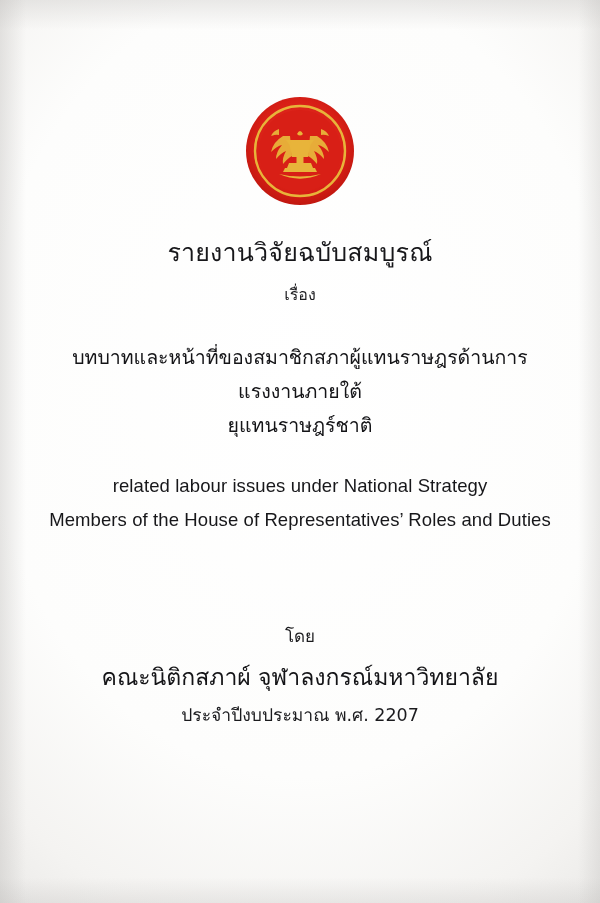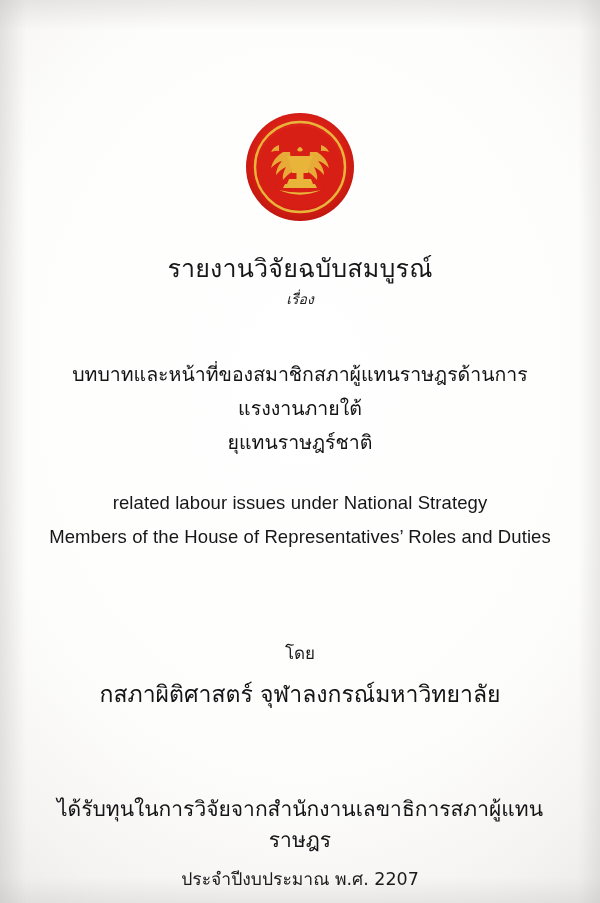--- a/index.html
+++ b/index.html
@@ -34,21 +34,21 @@
       linear-gradient(180deg, rgba(196,194,192,0.35) 0px, rgba(255,255,255,0) 30px),
       linear-gradient(0deg, rgba(196,194,192,0.30) 0px, rgba(255,255,255,0) 26px);
   }
 
   .content {
     position: relative;
     z-index: 2;
     width: 100%;
     height: 100%;
     box-sizing: border-box;
-    padding: 16px 40px;
+    padding: 0 40px;
     text-align: center;
   }
 
   
   .emblem-wrap {
     padding-top: 96px;
     display: flex;
     justify-content: center;
   }
   .emblem {
@@ -62,27 +62,26 @@
     font-family: "DejaVu Sans", sans-serif;
   }
   .title-main {
     margin-top: 30px;
     font-size: 25px;
     color: #17171a;
     letter-spacing: 0.2px;
     line-height: 1.35;
   }
   .subtitle-small {
-    margin-top: 2px;
-    font-size: 14px;
+    margin-top: 12px;
+    font-size: 16px;
     color: #1d1d20;
-    font-style: italic;
   }
   .topic-thai {
-    margin-top: 48px;
+    margin-top: 34px;
     font-size: 19.5px;
     color: #141417;
     line-height: 1.75;
     padding: 0 8px;
   }
   .topic-en {
     margin-top: 26px;
     font-size: 18.5px;
     color: #17171a;
     line-height: 1.85;
@@ -167,19 +166,18 @@
       <div>บทบาทและหน้าที่ของสมาชิกสภาผู้แทนราษฎรด้านการแรงงานภายใต้</div>
       <div>ยุแทนราษฎร์ชาติ</div>
     </div>
 
     <div class="topic-en">
       <div>related labour issues under National Strategy</div>
       <div>Members of the House of Representatives’ Roles and Duties</div>
     </div>
 
     <div class="by-label thai">โดย</div>
-    <div class="author thai">กสภาผิติศาสตร์ จุฬาลงกรณ์มหาวิทยาลัย</div>
+    <div class="author thai">คณะนิติกสภาผ์ จุฬาลงกรณ์มหาวิทยาลัย</div>
 
-    <div class="funder thai">ได้รับทุนในการวิจัยจากสำนักงานเลขาธิการสภาผู้แทนราษฎร</div>
     <div class="fiscal-year thai">ประจำปีงบประมาณ พ.ศ. 2207</div>
 
   </div>
 </div>
 
 </body></html>

